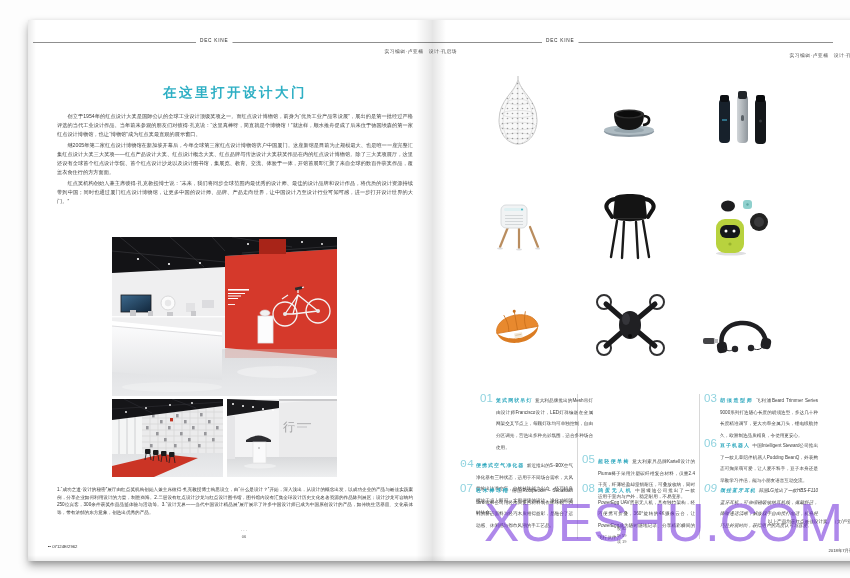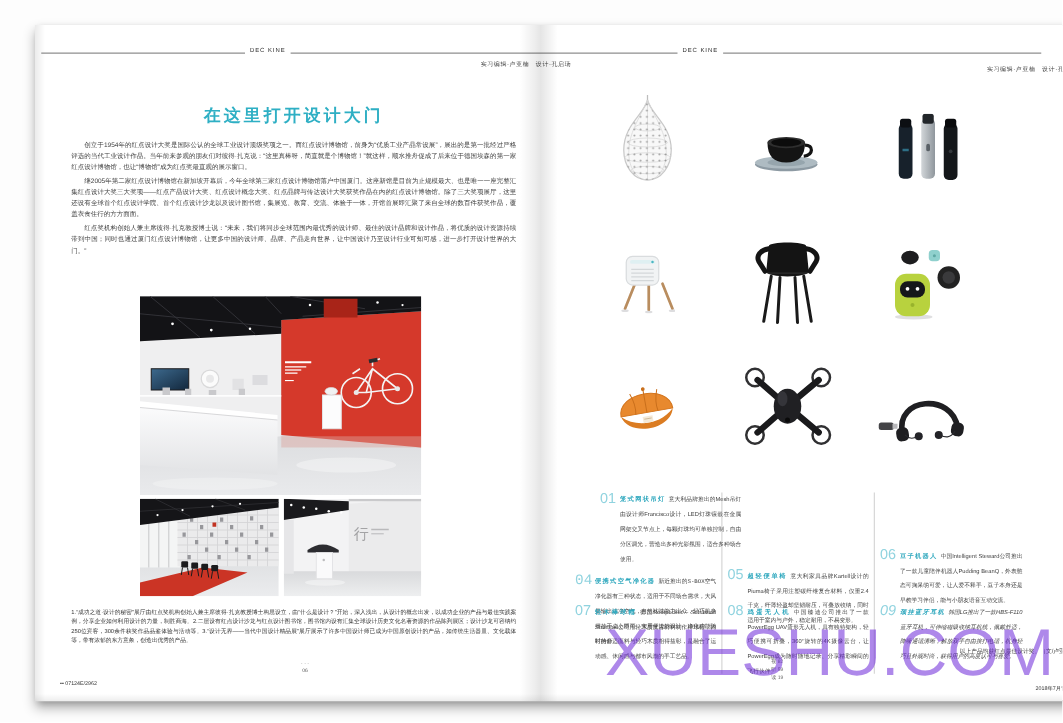--- a/index.html
+++ b/index.html
@@ -432,20 +432,26 @@
 
     <div class="vdiv" style="left:549px;"></div>
     <div class="vdiv" style="left:671px;"></div>
 
     <div class="item" style="left:432px;top:373px;width:113px;margin-left:20px;">
       <div class="item-inner">
           <span class="inum">01</span>
       <div class="itx"><span class="ititle">笼式网状吊灯</span><span class="ibody">意大利品牌推出的Mesh吊灯由设计师Francisco设计，LED灯珠镶嵌在金属网架交叉节点上，每颗灯珠均可单独控制，自由分区调光，营造出多种光影氛围，适合多种场合使用。</span></div>
         </div>
     </div>
+    <div class="item" style="left:676px;top:373px;width:114px;">
+      <div class="item-inner">
+          <span class="inum">03</span>
+      <div class="itx"><span class="ititle">胡须造型师</span><span class="ibody">飞利浦Beard Trimmer Series 9000系列打造随心长度的胡须造型，多达几十种长度精准调节，更大功率金属刀头，锂电续航持久，欧洲制造品质精良，令使用更安心。</span></div>
+        </div>
+    </div>
     <div class="item" style="left:432px;top:439px;width:113px;font-family:Liberation Mono, monospace;">
       <div class="item-inner">
           <span class="inum">04</span>
       <div class="itx"><span class="ititle">便携式空气净化器</span><span class="ibody">新近推出的S-BOX空气净化器有三种状态，适用于不同场合需求，大风量输出洁净空气，自然祛味能力出众，轻巧机身摆放于桌上即可，实用便捷的设计，净化功能随时待命。</span></div>
         </div>
     </div>
     <div class="item" style="left:554px;top:434px;width:113px;">
       <div class="item-inner">
           <span class="inum">05</span>
       <div class="itx"><span class="ititle">超轻便单椅</span><span class="ibody">意大利家具品牌Kartell设计的Piuma椅子采用注塑碳纤维复合材料，仅重2.4千克，纤薄轻盈却坚韧耐压，可叠放收纳，同时适用于室内与户外，稳定耐用，不易变形。</span></div>

